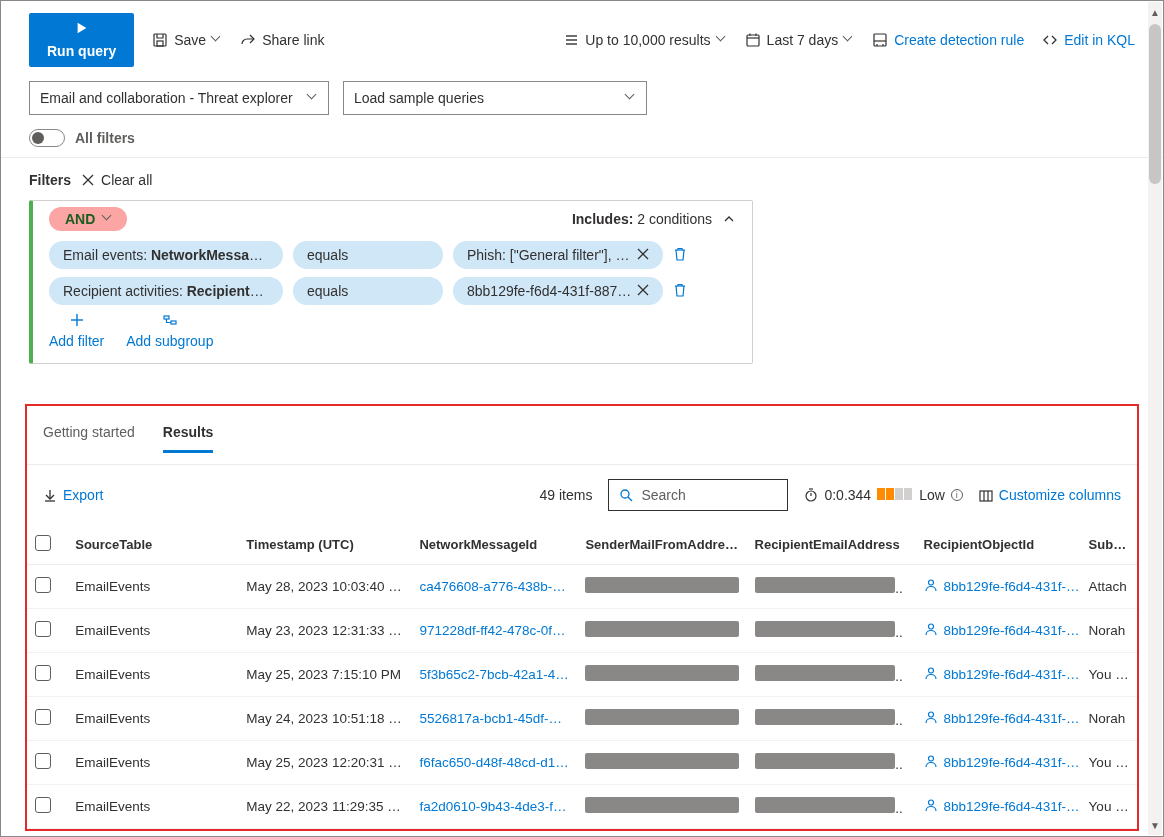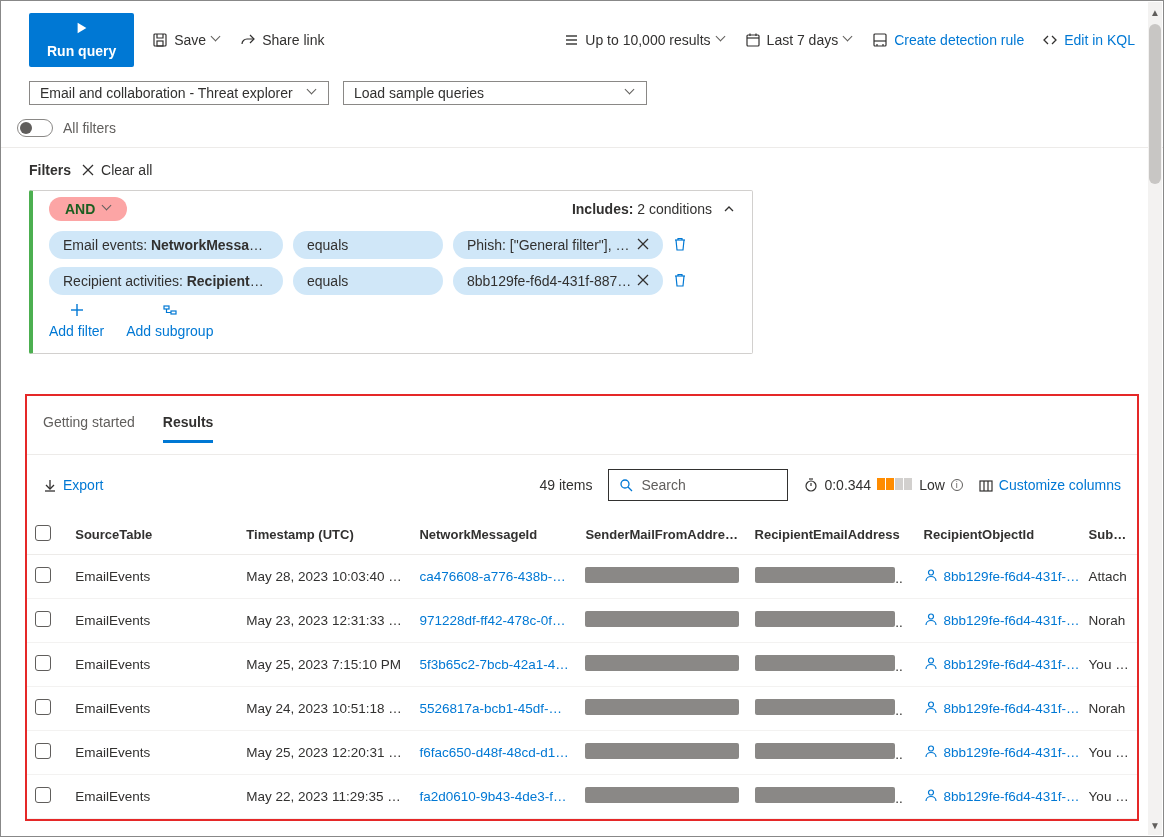--- a/index.html
+++ b/index.html
@@ -16,25 +16,25 @@
   .btn-primary { background:#0078d4; color:#fff; border:none; padding:8px 18px; border-radius:2px; display:flex; align-items:center; gap:8px; font-weight:600; font-size:14px;flex-direction:column; }
   .btn-primary svg { fill:#fff; }
   .tb-item { display:flex; align-items:center; gap:6px; color:#323130; cursor:pointer; }
   .tb-item.link { color:#0078d4;align-items:flex-end; }
   .tb-item svg { stroke:#323130; }
   .tb-spacer { flex:1; }
   .chev { width:10px; height:10px; display:inline-block; }
   .chev::before { content:""; display:block; width:6px; height:6px; border-right:1px solid #605e5c; border-bottom:1px solid #605e5c; transform:rotate(45deg); margin-top:-2px; }
 
   .selects-row { display:flex; gap:14px; padding:4px 28px 14px 28px; align-items:center; }
-  .select-box { border:1px solid #8a8886; height:24px; display:flex; align-items:center; padding:0 10px; gap:8px; color:#323130; }
+  .select-box { border:1px solid #8a8886; height:34px; display:flex; align-items:center; padding:0 10px; gap:8px; color:#323130; }
   .select-box .chev { margin-left:auto; }
   .sel-wide { width:300px; } .sel-wider { width:304px; }
 
-  .toggle-row { display:flex; align-items:center; gap:10px; padding:0 28px 10px 16px; border-bottom:1px solid #edebe9; margin-bottom:14px; }
+  .toggle-row { display:flex; align-items:center; gap:10px; padding:0 28px 10px 28px; border-bottom:1px solid #edebe9; margin-bottom:14px;font-weight:bold; }
   .toggle { width:36px; height:18px; border-radius:9px; border:1px solid #8a8886; background:#fff; position:relative; }
   .toggle::after { content:""; position:absolute; width:12px; height:12px; border-radius:50%; background:#605e5c; left:2px; top:2px; }
   .toggle-label { color:#605e5c; }
 
   .filters-row { display:flex; align-items:center; gap:10px; padding:0 28px 12px 28px; }
   .filters-row .title { font-weight:600; }
   .clear svg { stroke:#323130; }
 
   .filter-block { margin:0 28px 40px 28px; width:724px; border:1px solid #d2d0ce; border-left:4px solid #4caf50; border-radius:2px; padding:6px 16px 14px 16px; }
   .fb-head { display:flex; align-items:center; gap:10px; margin-bottom:10px; }

